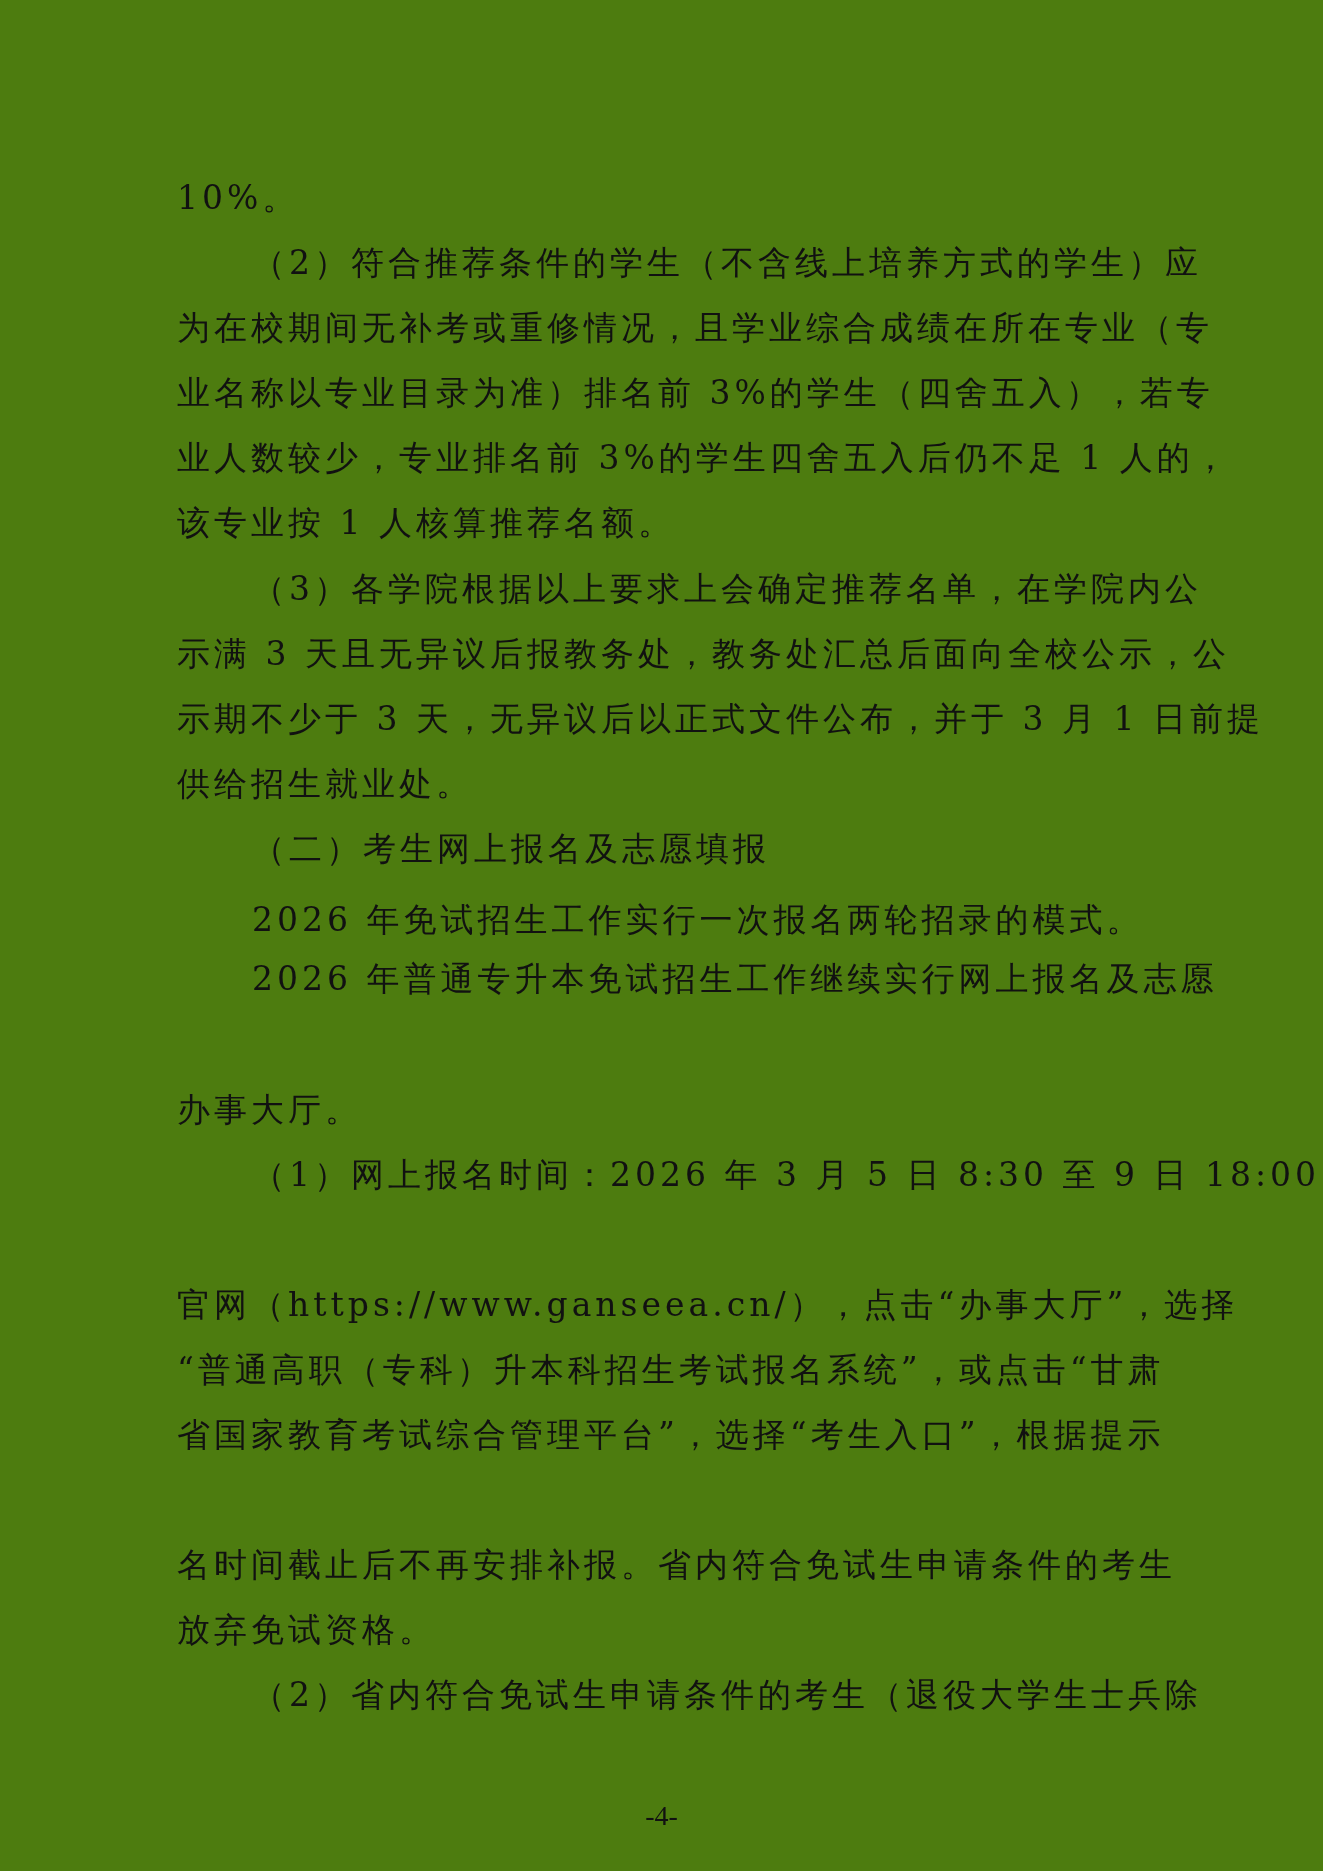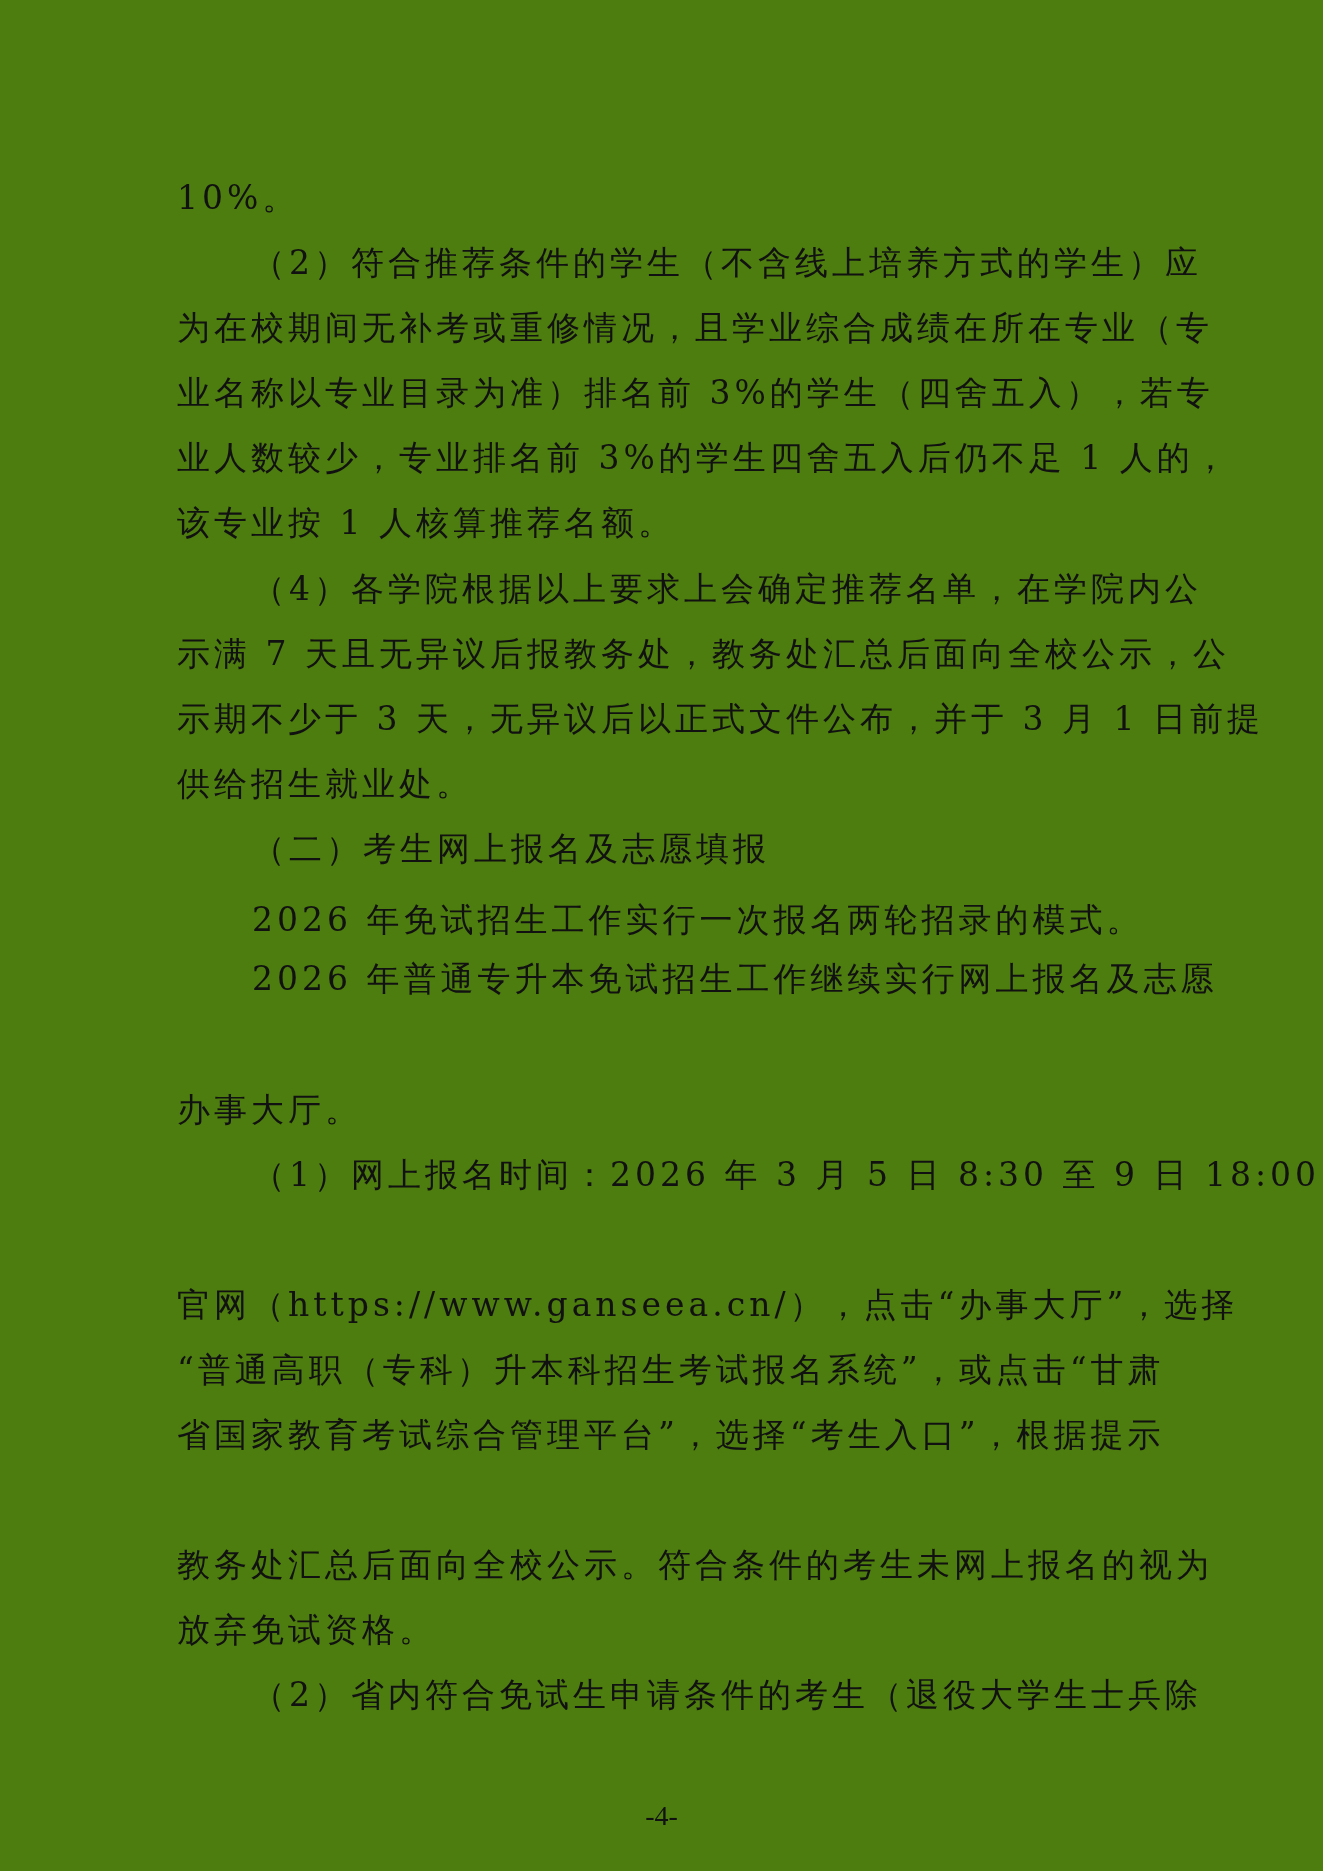--- a/index.html
+++ b/index.html
@@ -32,30 +32,30 @@
 </head>
 <body>
 
 <div class="page">
   <div class="line" style="top:165px">10%。</div>
   <div class="line indent just" style="top:230px">（2）符合推荐条件的学生（不含线上培养方式的学生）应</div>
   <div class="line just" style="top:295px">为在校期间无补考或重修情况，且学业综合成绩在所在专业（专</div>
   <div class="line just" style="top:360px">业名称以专业目录为准）排名前 3%的学生（四舍五入），若专</div>
   <div class="line just" style="top:425px">业人数较少，专业排名前 3%的学生四舍五入后仍不足 1 人的，</div>
   <div class="line" style="top:490px">该专业按 1 人核算推荐名额。</div>
-  <div class="line indent just" style="top:556px">（4）各学院根据以上要求上会确定推荐名单，在学院内公</div>
-  <div class="line just" style="top:621px">示满 7 天且无异议后报教务处，教务处汇总后面向全校公示，公</div>
+  <div class="line indent just" style="top:556px">（3）各学院根据以上要求上会确定推荐名单，在学院内公</div>
+  <div class="line just" style="top:621px">示满 3 天且无异议后报教务处，教务处汇总后面向全校公示，公</div>
   <div class="line just" style="top:686px">示期不少于 3 天，无异议后以正式文件公布，并于 3 月 1 日前提</div>
   <div class="line" style="top:751px">供给招生就业处。</div>
   <div class="line indent" style="top:816px">（二）考生网上报名及志愿填报</div>
   <div class="line indent" style="top:887px">2026 年免试招生工作实行一次报名两轮招录的模式。</div>
   <div class="line indent just" style="top:946px">2026 年普通专升本免试招生工作继续实行网上报名及志愿</div>
   <div class="line" style="top:1077px">办事大厅。</div>
   <div class="line indent just" style="top:1142px">（1）网上报名时间：2026 年 3 月 5 日 8:30 至 9 日 18:00。</div>
   <div class="line just" style="top:1272px">官网（https://www.ganseea.cn/），点击“办事大厅”，选择</div>
   <div class="line just" style="top:1337px">“普通高职（专科）升本科招生考试报名系统”，或点击“甘肃</div>
   <div class="line just" style="top:1402px">省国家教育考试综合管理平台”，选择“考生入口”，根据提示</div>
-  <div class="line just" style="top:1532px">教务处汇总后面向全校公示。符合条件的考生未网上报名的视为</div>
+  <div class="line just" style="top:1532px">名时间截止后不再安排补报。省内符合免试生申请条件的考生</div>
   <div class="line" style="top:1597px">放弃免试资格。</div>
   <div class="line indent just" style="top:1662px">（2）省内符合免试生申请条件的考生（退役大学生士兵除</div>
 
   <div class="footer">-4-</div>
 </div>
 
 </body></html>

